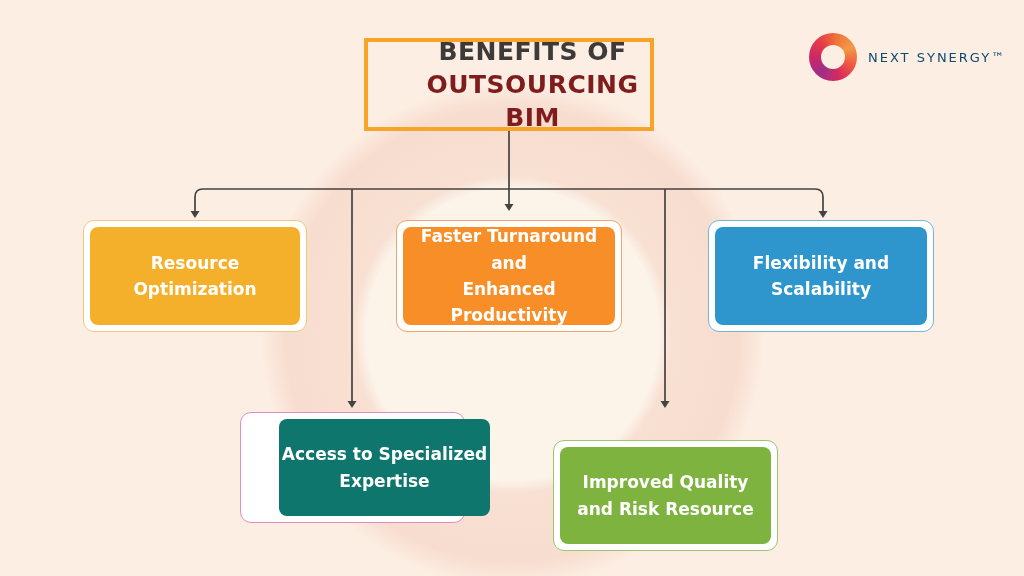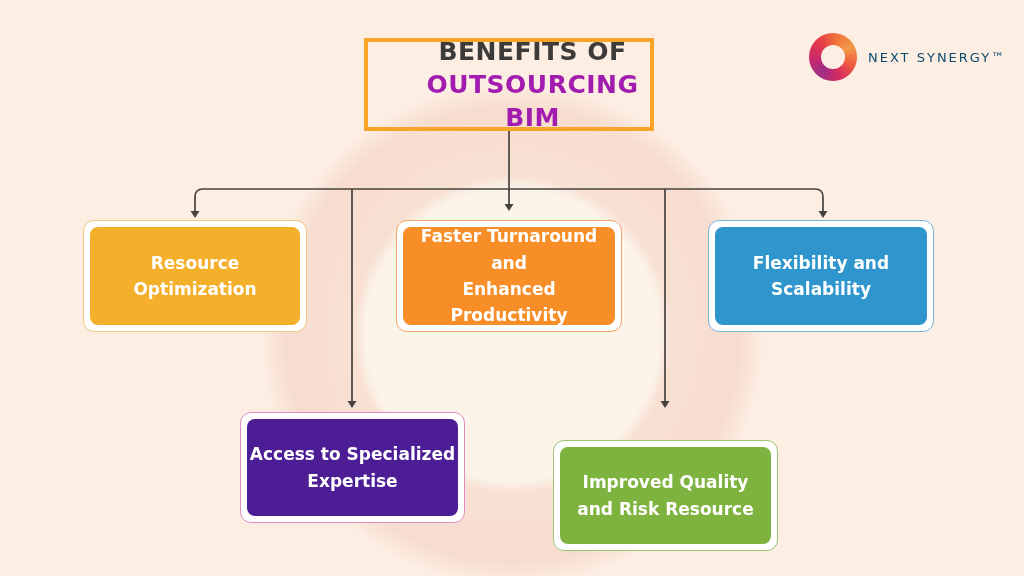--- a/index.html
+++ b/index.html
@@ -84,21 +84,21 @@
       <path d="M190.5 211 L199.5 211 L195 218 Z"></path>
       <path d="M504.5 204 L513.5 204 L509 211 Z"></path>
       <path d="M818.5 211 L827.5 211 L823 218 Z"></path>
       <path d="M347.5 401 L356.5 401 L352 408 Z"></path>
       <path d="M660.5 401 L669.5 401 L665 408 Z"></path>
     </g>
   </svg>
 
   <div class="title-box" style="border-color: rgb(247, 164, 40); padding-left: 47px;">
     <span style="color: rgb(61, 59, 58);">BENEFITS OF</span>
-    <span style="color: #a21caf;">OUTSOURCING BIM</span>
+    <span style="color: #7f1d1d;">OUTSOURCING BIM</span>
   </div>
 
   <div class="brand">
     <div class="logo-ring"></div>
     <div class="brand-name" style="color: #0c4a6e;">NEXT SYNERGY™</div>
   </div>
 
   <div class="node n-cost" style="border-color: rgb(242, 199, 125); background-color: rgb(255, 255, 255);">
     <div class="node-inner" style="background-color: rgb(245, 176, 43);">
       <span>Resource Optimization</span>
@@ -113,21 +113,21 @@
   </div>
 
   <div class="node n-fast" style="border-color: rgb(244, 163, 105); background-color: rgb(255, 255, 255);">
     <div class="node-inner" style="background-color: rgb(247, 142, 40);">
       <span>Faster Turnaround and</span>
       <span>Enhanced Productivity</span>
     </div>
   </div>
 
   <div class="node n-spec" style="border-color: rgb(225, 140, 192); background-color: rgb(255, 255, 255);">
-    <div class="node-inner" style="background-color: #4c1d95;">
+    <div class="node-inner" style="background-color: #0f766e; margin-left: 32px;">
       <span>Access to Specialized</span>
       <span>Expertise</span>
     </div>
   </div>
 
   <div class="node n-qual" style="border-color: rgb(156, 197, 111); background-color: rgb(255, 255, 255);">
     <div class="node-inner" style="background-color: rgb(127, 179, 64);">
       <span>Improved Quality</span>
       <span>and Risk Resource</span>
     </div>

